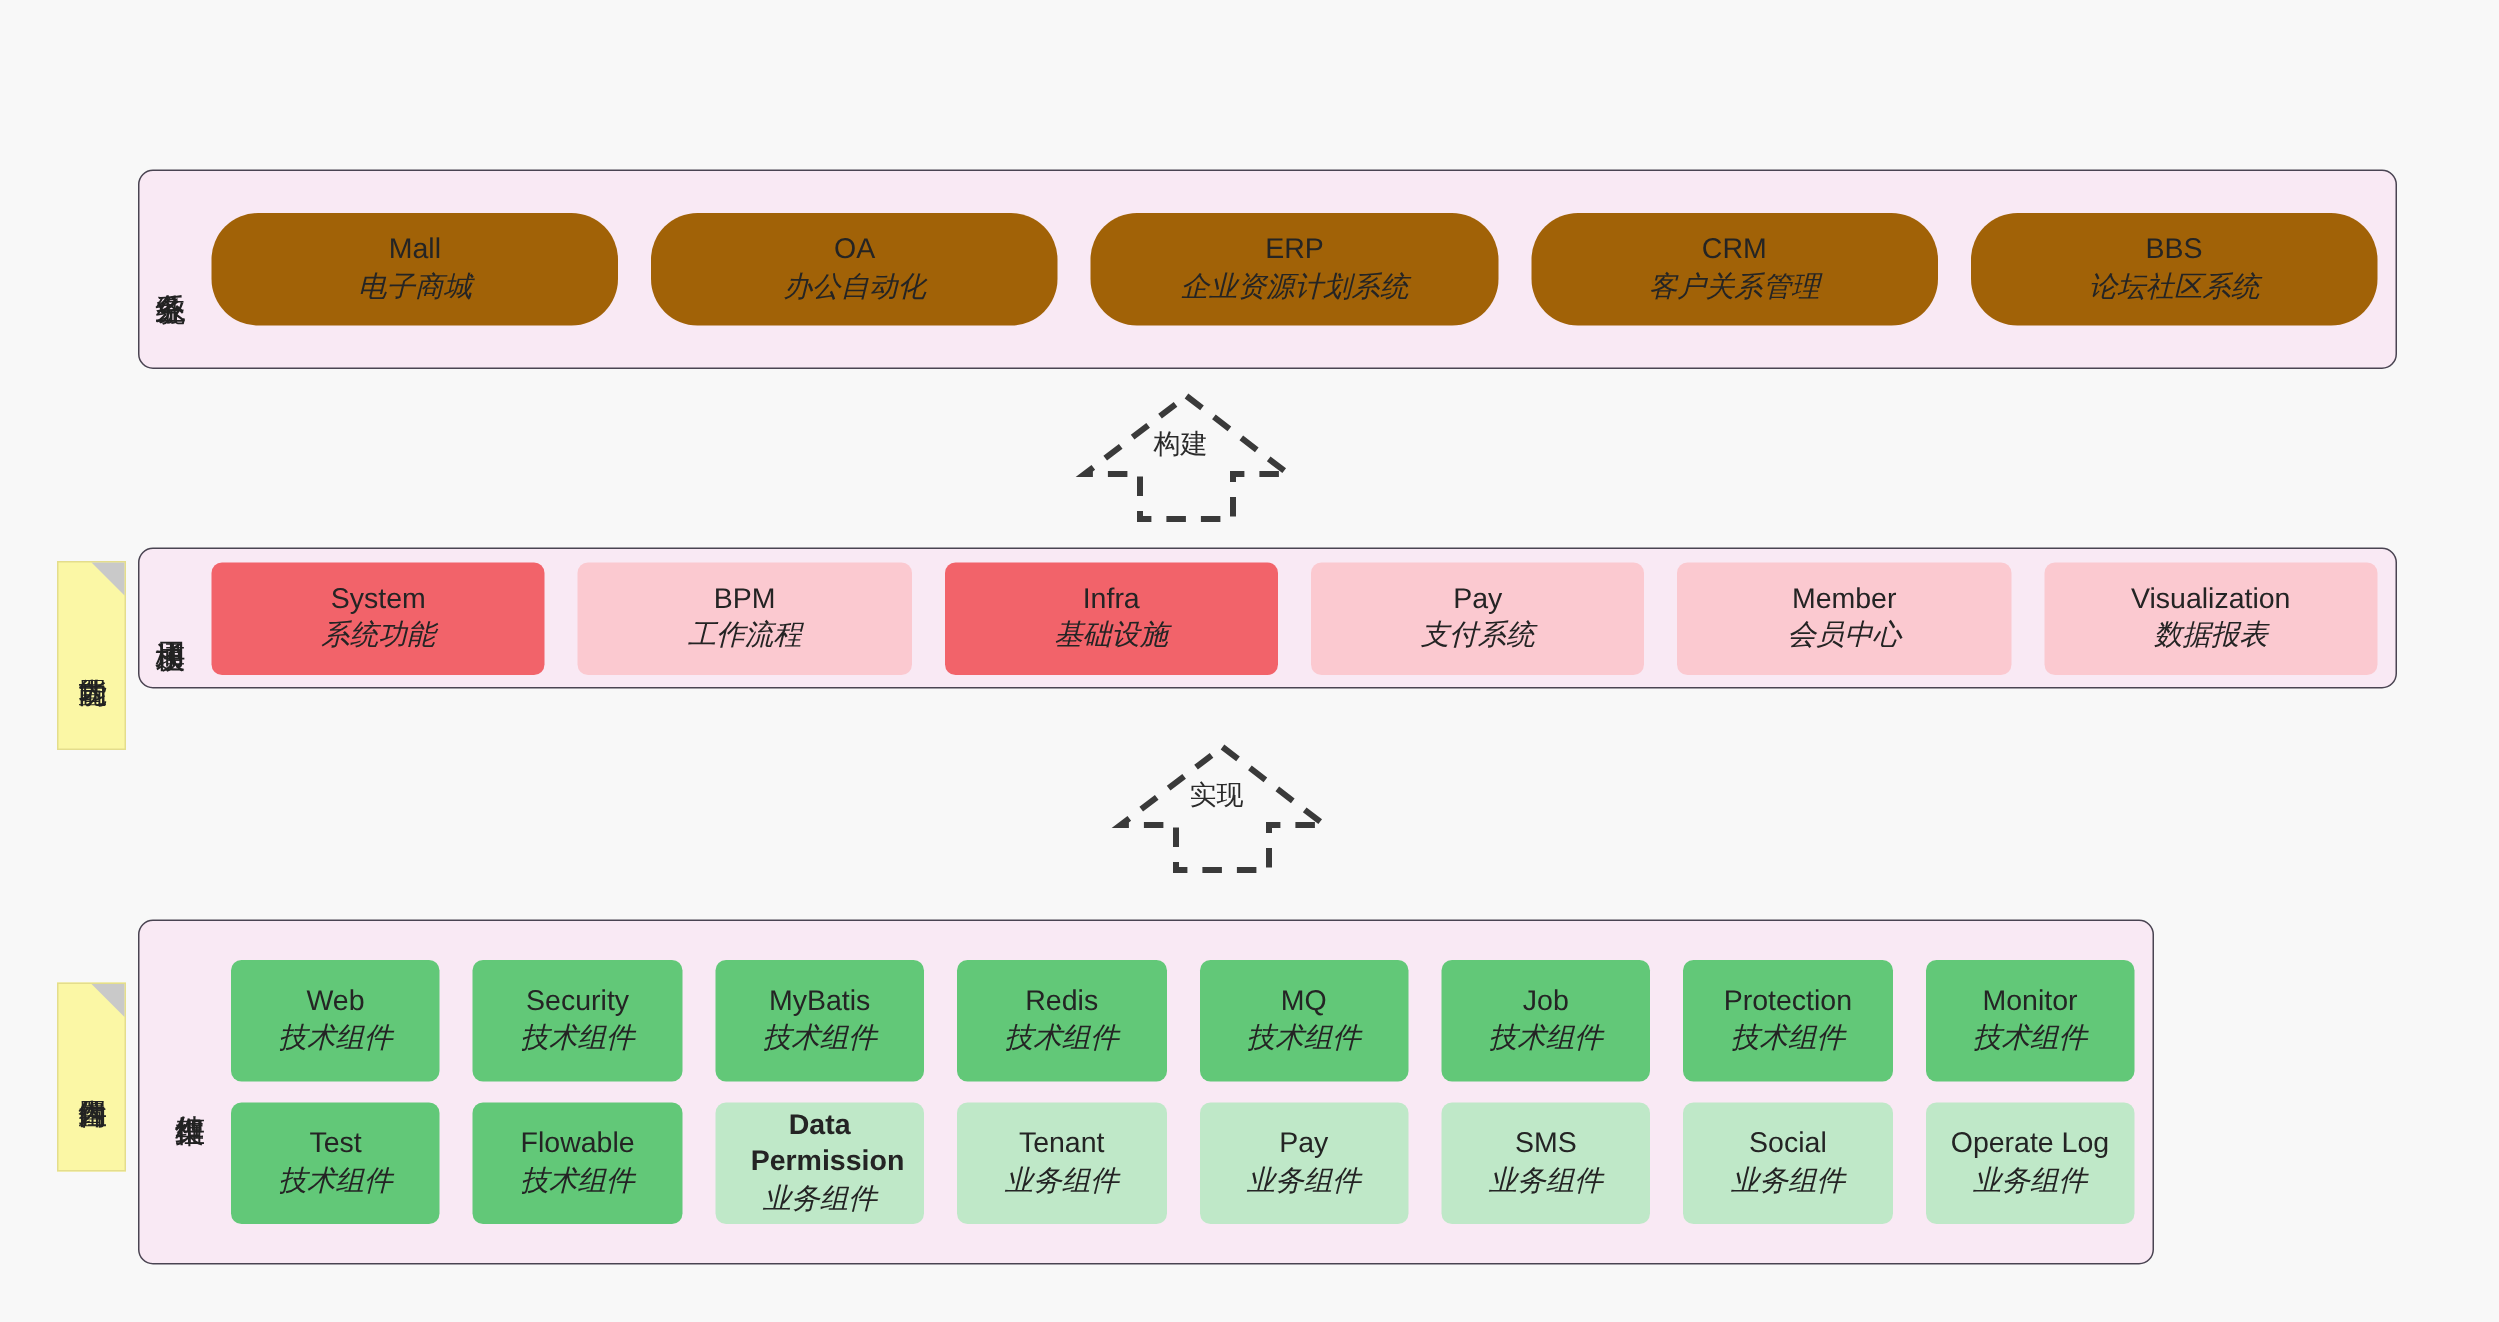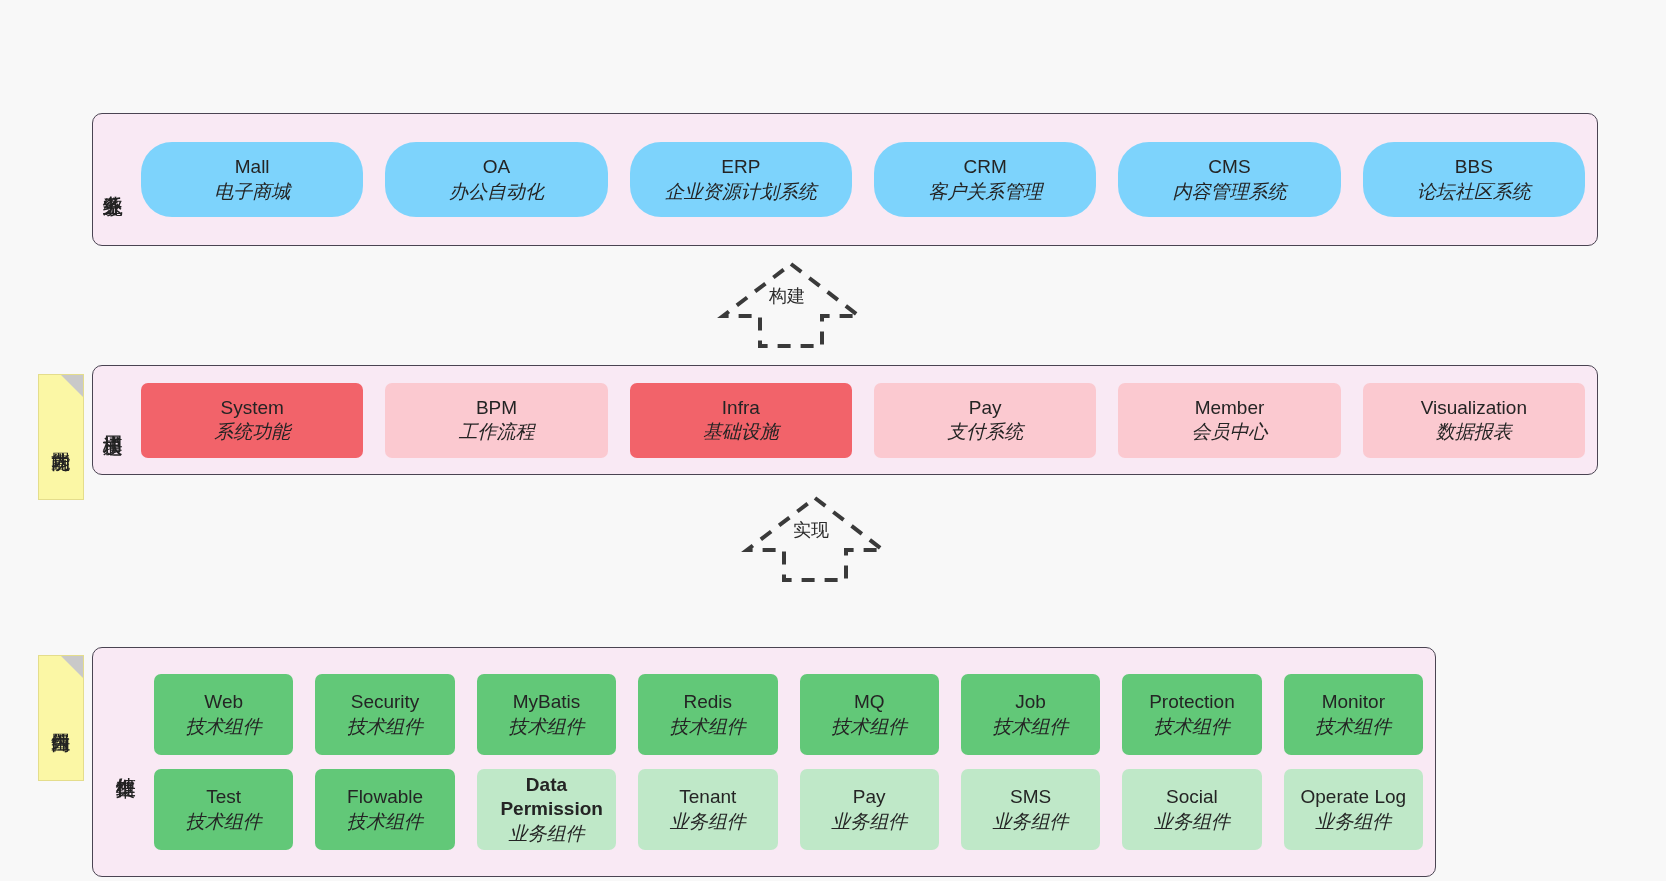--- a/index.html
+++ b/index.html
@@ -62,21 +62,21 @@
     font-size:19px;
     line-height:1.28;
     color:#242424;
     box-sizing:border-box;
     padding:4px 6px;
   }
   .cell .en{display:block;}
   .cell .cn{display:block;font-style:italic;}
 
   
-  .c-blue{background:#7dd3fc;border-radius:31px;}
+  .c-blue{background:#a16207;border-radius:31px;}
   .c-red{background:#f2636a;}
   .c-pink{background:#fbc9d0;}
   .c-green{background:#62c878;}
   .c-greenlight{background:#bfe8c8;}
 
   
   .note{
     position:absolute;
     background:#fbf7a5;
     border:1px solid #e4dd8c;
@@ -129,44 +129,40 @@
         </div>
         <div class="cell c-blue">
           <span class="en">ERP</span>
           <span class="cn">企业资源计划系统</span>
         </div>
         <div class="cell c-blue">
           <span class="en">CRM</span>
           <span class="cn">客户关系管理</span>
         </div>
         <div class="cell c-blue">
-          <span class="en">CMS</span>
-          <span class="cn">内容管理系统</span>
-        </div>
-        <div class="cell c-blue">
           <span class="en">BBS</span>
           <span class="cn">论坛社区系统</span>
         </div>
       </div>
     </div>
   </div>
 
   <div class="arrow" style="left:716px;top:258px;width:150px;height:92px;">
     <svg width="150" height="92" viewBox="0 0 150 92">
       <path d="M 75 6 L 143 58 L 106 58 L 106 88 L 44 88 L 44 58 L 7 58 Z" fill="none" stroke="#3a3a3a" stroke-width="4" stroke-dasharray="13,10" stroke-linejoin="miter"></path>
     </svg>
     <span class="arrow-label" style="left:53px;top:26px;">构建</span>
   </div>
 
   <div class="note" style="left:38px;top:374px;width:46px;height:126px;">
     <span class="fold"></span>
     <span>内置功能</span>
   </div>
 
-  <div class="layer" style="left:92px;top:365px;width:1506px;height:110px;">
+  <div class="layer" style="left:92px;top:365px;width:1506px;height:94px;">
     <div class="layer-title">通用模块</div>
     <div class="layer-body">
       <div class="row" style="height:75px;">
         <div class="cell c-red">
           <span class="en">System</span>
           <span class="cn">系统功能</span>
         </div>
         <div class="cell c-pink">
           <span class="en">BPM</span>
           <span class="cn">工作流程</span>
@@ -196,21 +192,21 @@
       <path d="M 75 6 L 143 58 L 106 58 L 106 88 L 44 88 L 44 58 L 7 58 Z" fill="none" stroke="#3a3a3a" stroke-width="4" stroke-dasharray="13,10" stroke-linejoin="miter"></path>
     </svg>
     <span class="arrow-label" style="left:53px;top:26px;">实现</span>
   </div>
 
   <div class="note" style="left:38px;top:655px;width:46px;height:126px;">
     <span class="fold"></span>
     <span>内置组件</span>
   </div>
 
-  <div class="layer" style="left:92px;top:647px;width:1344px;height:230px;padding-left:13px;">
+  <div class="layer" style="left:92px;top:613px;width:1344px;height:230px;padding-left:13px;">
     <div class="layer-title">框架组件</div>
     <div class="layer-body">
 
       <div class="row" style="height:81px;">
         <div class="cell c-green">
           <span class="en">Web</span>
           <span class="cn">技术组件</span>
         </div>
         <div class="cell c-green">
           <span class="en">Security</span>

